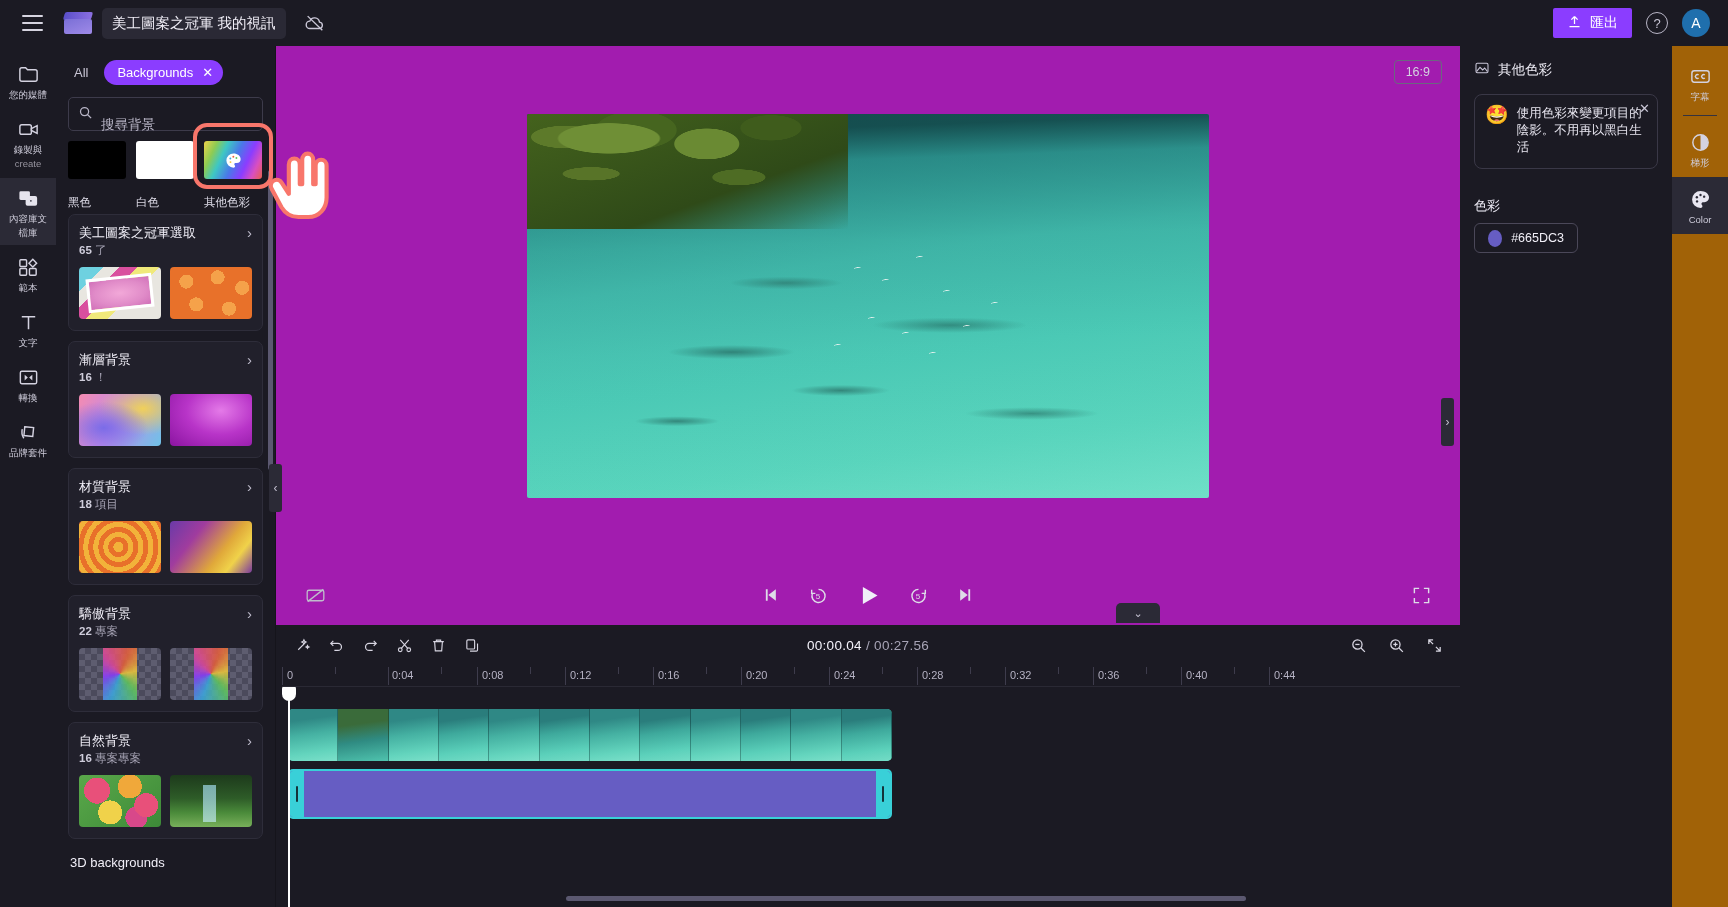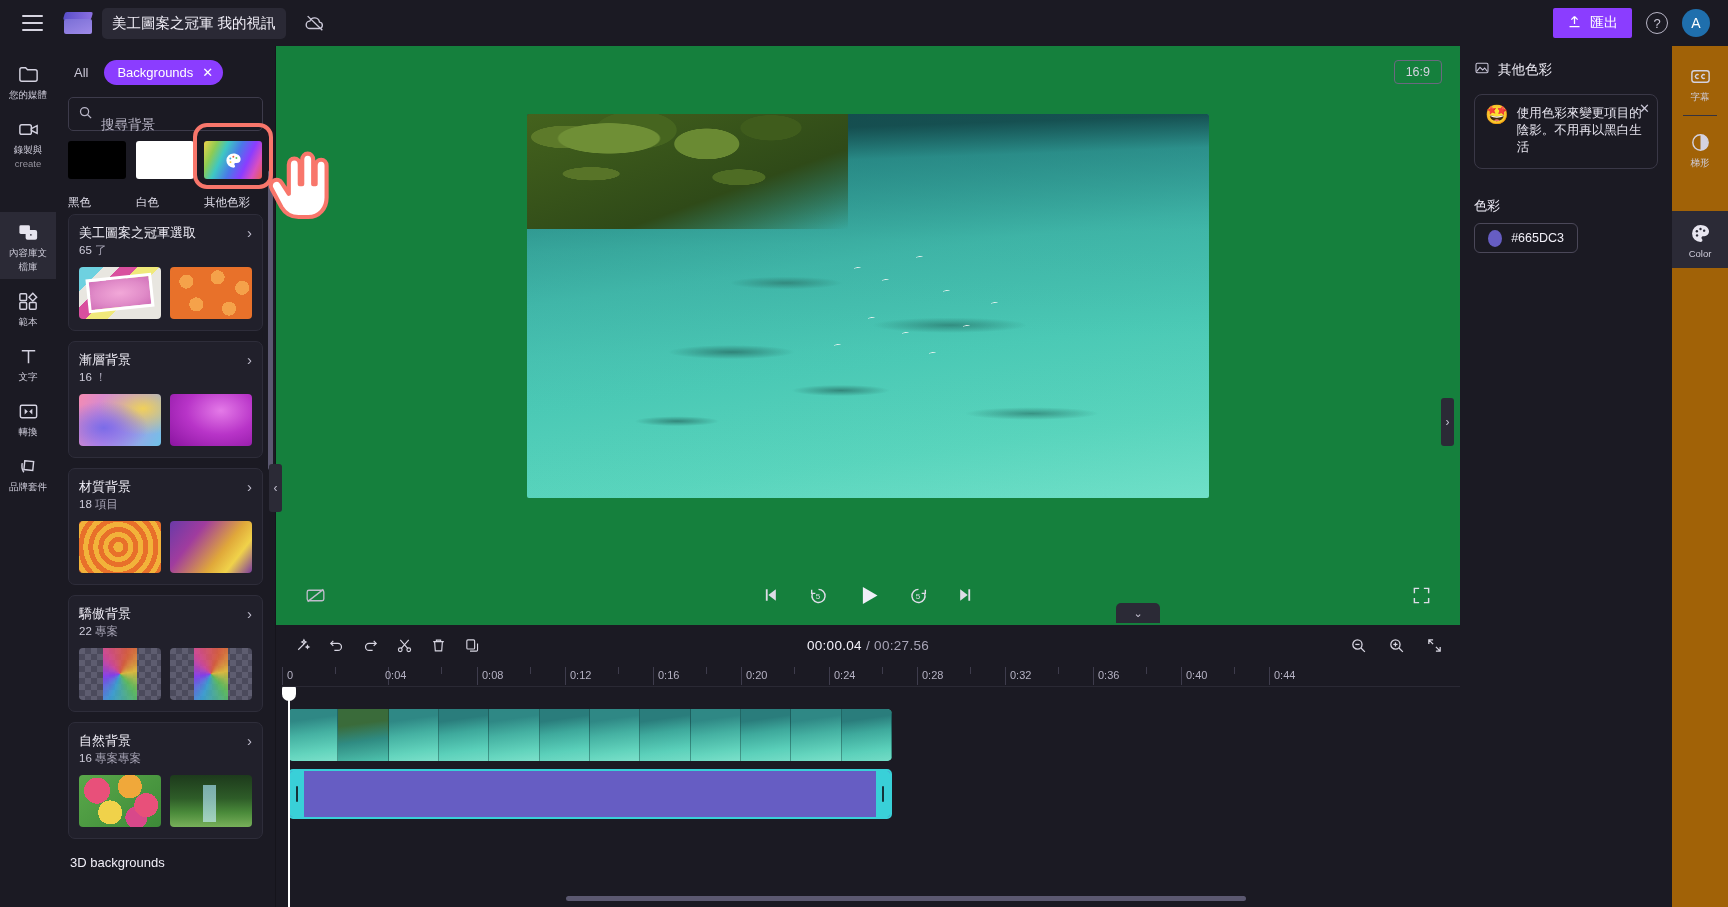--- a/index.html
+++ b/index.html
@@ -59,21 +59,21 @@
   
   .rail {
     width: 56px; min-width: 56px; background: #1b1a23;
     display: flex; flex-direction: column; align-items: center;
     padding-top: 8px; gap: 2px;
   }
   .rail-item {
     width: 56px; padding: 8px 2px 7px; display: flex; flex-direction: column;
     align-items: center; gap: 3px; cursor: pointer;
   }
-  .rail-item.active { background: #2b2a36; margin-top: 34px; }
+  .rail-item.active { background: #2b2a36; }
   .rail-ico { width: 24px; height: 24px; color: #d4d2e0; display:flex; align-items:center; justify-content:center;}
   .rail-lbl { font-size: 9.5px; line-height: 11px; color: #cfcddb; text-align: center; }
   .rail-lbl.sub { color: #97949f; }
 
   
   .panel {
     width: 220px; min-width: 220px; background: #1b1a23;
     display: flex; flex-direction: column; position: relative;
     border-right: 1px solid #15141b;
   }
@@ -108,21 +108,21 @@
 
   .section-title { font-size: 13.5px; color: #e6e4ee; padding: 12px 12px 6px; }
 
   .scroller { flex: 1; overflow: hidden; position: relative; padding-bottom: 14px; }
   .collections { padding: 0 12px; display: flex; flex-direction: column; gap: 10px; }
   .coll-card { background: #21202b; border: 1px solid #2e2d3a; border-radius: 7px; padding: 10px 10px 11px; }
   .coll-head { display: flex; align-items: flex-start; }
   .coll-txt { flex: 1; min-width: 0; }
   .coll-name { font-size: 13px; color: #f1eff8; line-height: 16px; }
   .coll-count { font-size: 11.5px; color: #a6a3b4; margin-top: 2px; }
-  .coll-count b { color: #cfcddb; font-weight: normal; text-align: right; }
+  .coll-count b { color: #cfcddb; font-weight: bold; text-align: right; }
   .chev { color: #bdbaca; font-size: 15px; padding-left: 6px; cursor: pointer; line-height: 16px; }
   .coll-thumbs { display: flex; gap: 9px; margin-top: 9px; }
   .thumb { width: 85px; height: 52px; border-radius: 4px; overflow: hidden; cursor: pointer; }
 
   .th-comic { background:
       linear-gradient(135deg,#6ed1e0 0 18%, #e8e6e0 18% 30%, #d94f9e 30% 44%, #f0e97a 44% 60%, #e8e6e0 60% 100%);
       position: relative; }
   .th-comic:after { content:''; position:absolute; inset: 9px 8px; background:
       radial-gradient(ellipse at 50% 50%, #f2a8d8 0%, #e08bc8 60%, #d070b8 100%);
       border: 3px solid #fff; transform: rotate(-6deg); }
@@ -164,21 +164,21 @@
     background: #5b5870; border-radius: 3px; }
 
   
   .collapse-arrow {
     position: absolute; width: 13px; height: 48px; background: #2b2a36;
     display: flex; align-items: center; justify-content: center;
     color: #c2bfcf; font-size: 12px; cursor: pointer; z-index: 25; border-radius: 3px;
   }
 
   
-  .center { flex: 1; display: flex; flex-direction: column; background: #15803d; min-width: 0; position: relative; }
+  .center { flex: 1; display: flex; flex-direction: column; background: #a21caf; min-width: 0; position: relative; }
   .stage { flex: 1; position: relative; display: flex; align-items: center; justify-content: center; }
   .ratio-badge {
     position: absolute; top: 14px; right: 18px; border: 1px solid #6b6880; border-radius: 4px;
     padding: 4px 11px; font-size: 12.5px; color: #d4d2e0; cursor: pointer;
   }
   .video-frame {
     width: 682px; height: 384px; border-radius: 2px; overflow: hidden; position: relative;
     background: linear-gradient(172deg, #1f5f63 0%, #2b8f8a 18%, #3fb5a8 40%, #49c8b4 62%, #58d4bc 82%, #6fe0c8 100%);
   }
   .vf-water { position:absolute; inset:0;
@@ -685,21 +685,21 @@
               </svg>
             </div>
           </div>
         </div>
 
         <div class="tl-ruler">
           <span class="tick-major" style="left:0px"></span>
           <span class="tick-lbl" style="left:5px">0</span>
           <span class="tick-minor" style="left:53px"></span>
           <span class="tick-major" style="left:106px"></span>
-          <span class="tick-lbl" style="left:103px">0:04</span>
+          <span class="tick-lbl" style="left:110px">0:04</span>
           <span class="tick-minor" style="left:159px"></span>
           <span class="tick-major" style="left:195px"></span>
           <span class="tick-lbl" style="left:200px">0:08</span>
           <span class="tick-minor" style="left:248px"></span>
           <span class="tick-major" style="left:283px"></span>
           <span class="tick-lbl" style="left:288px">0:12</span>
           <span class="tick-minor" style="left:336px"></span>
           <span class="tick-major" style="left:371px"></span>
           <span class="tick-lbl" style="left:376px">0:16</span>
           <span class="tick-minor" style="left:424px"></span>

